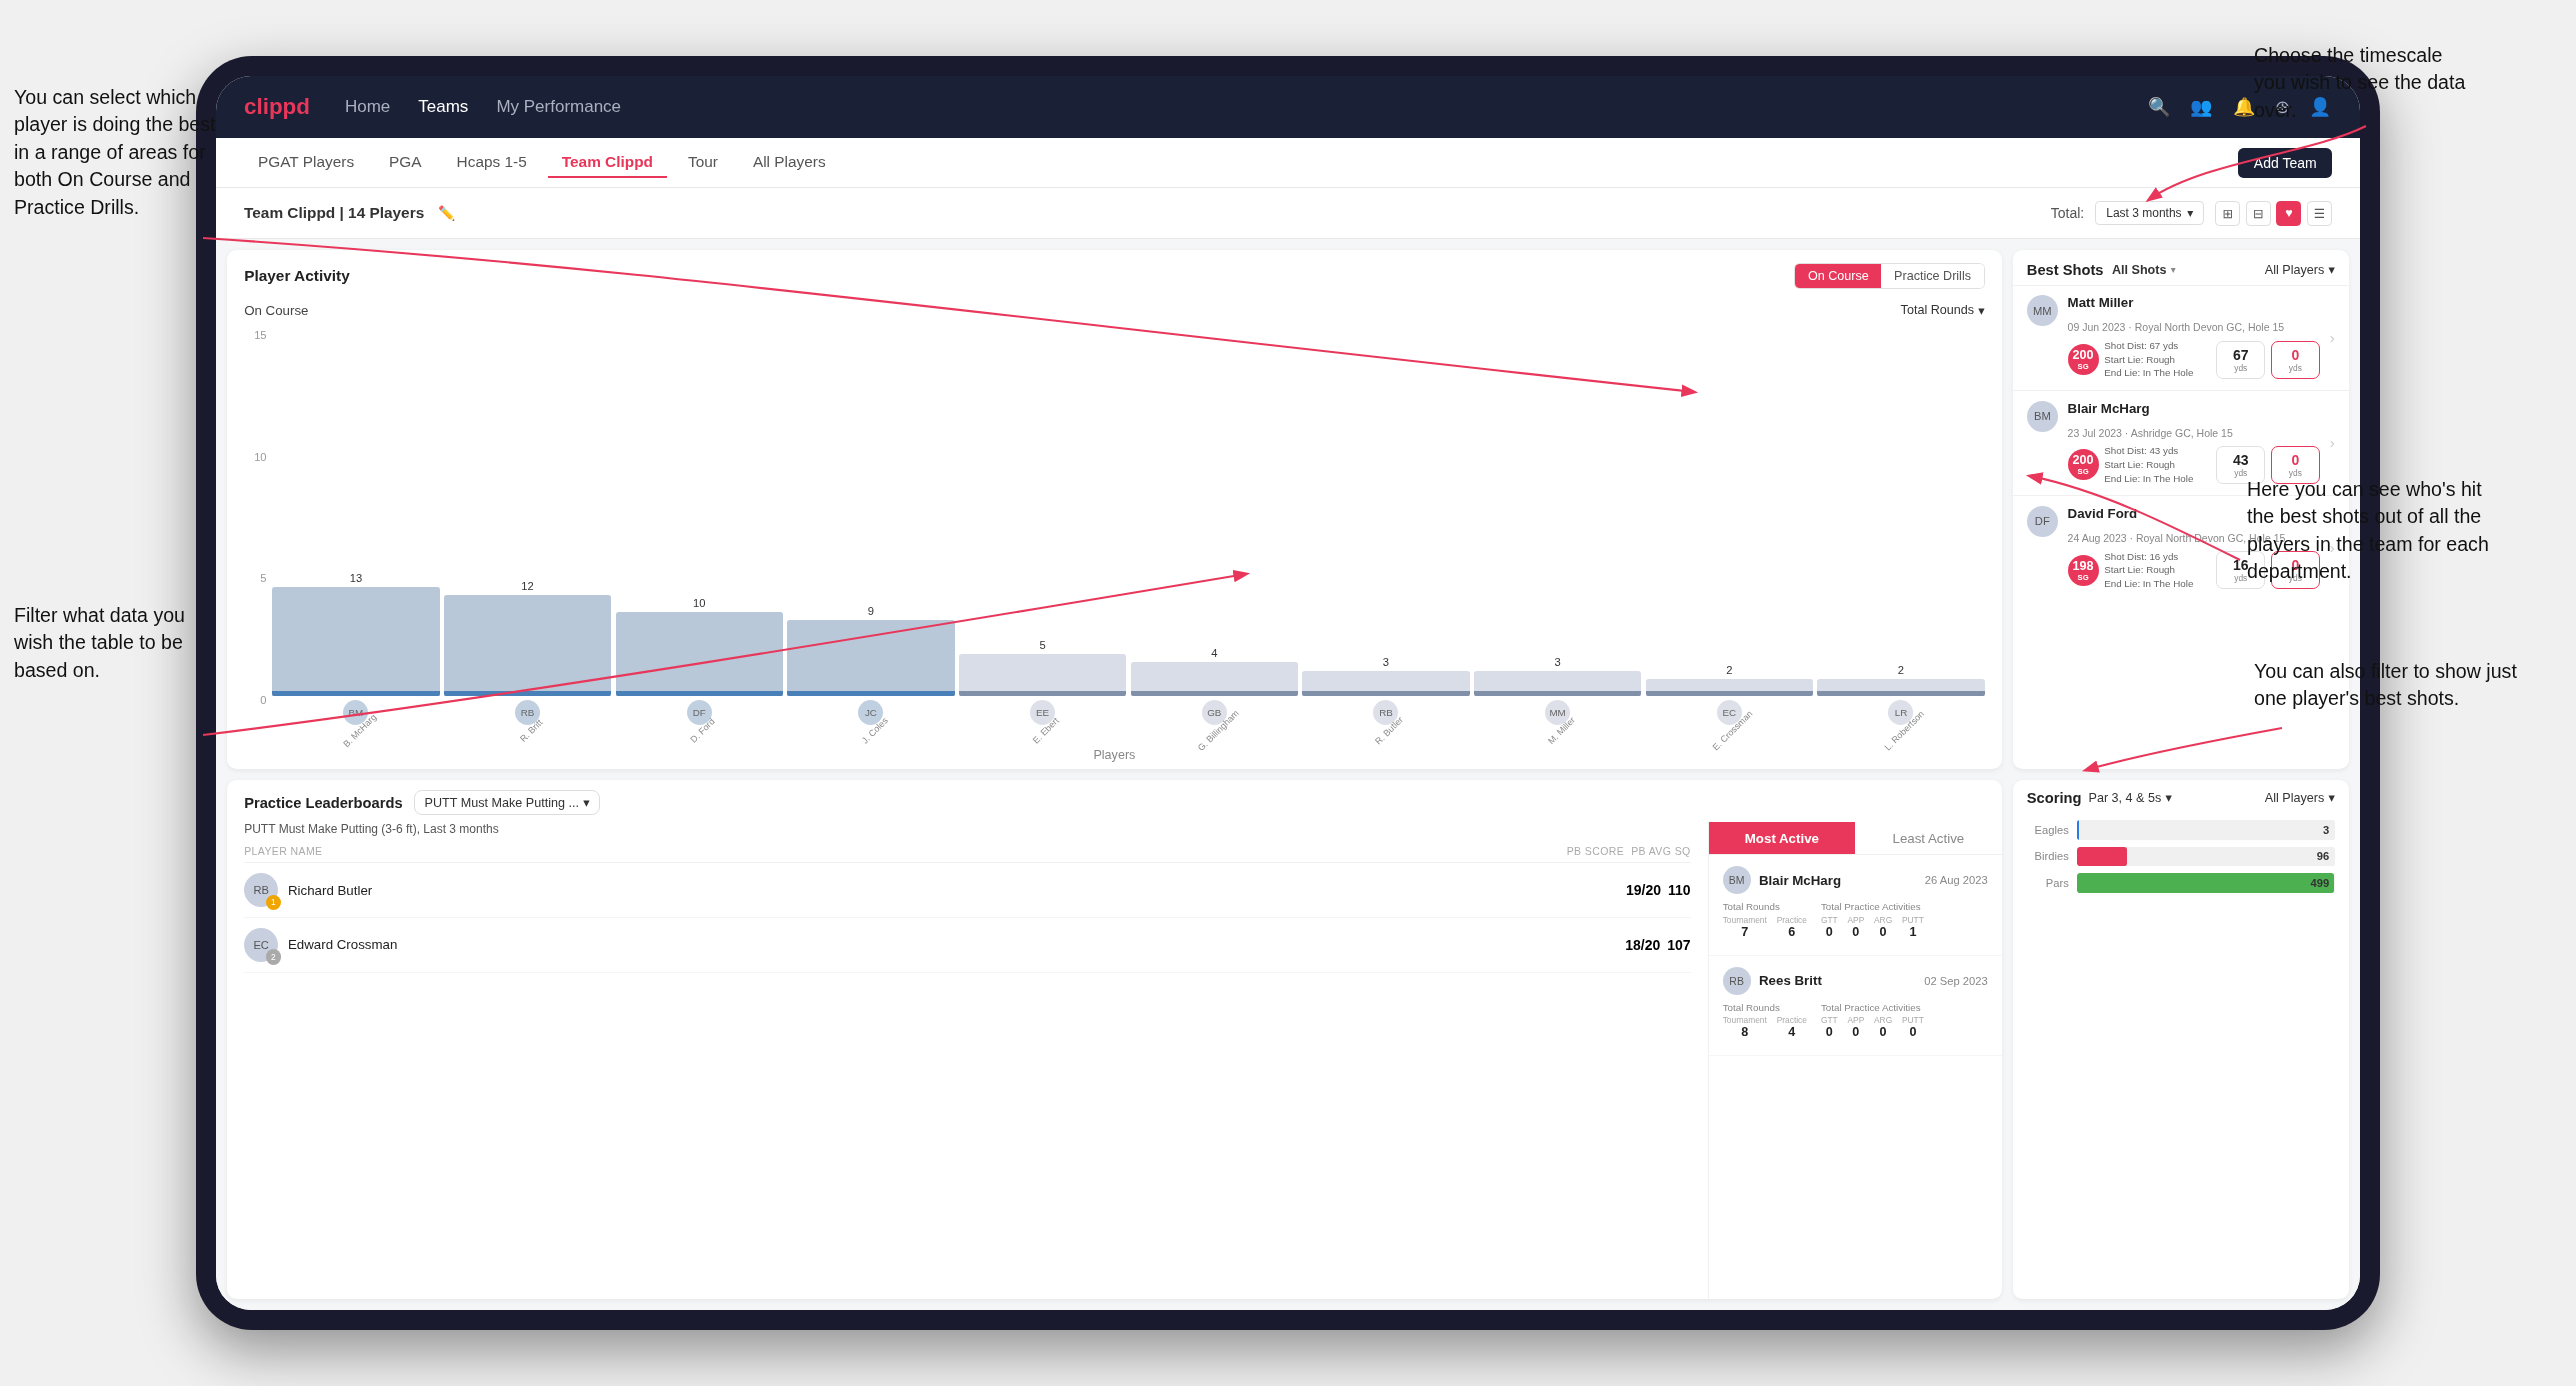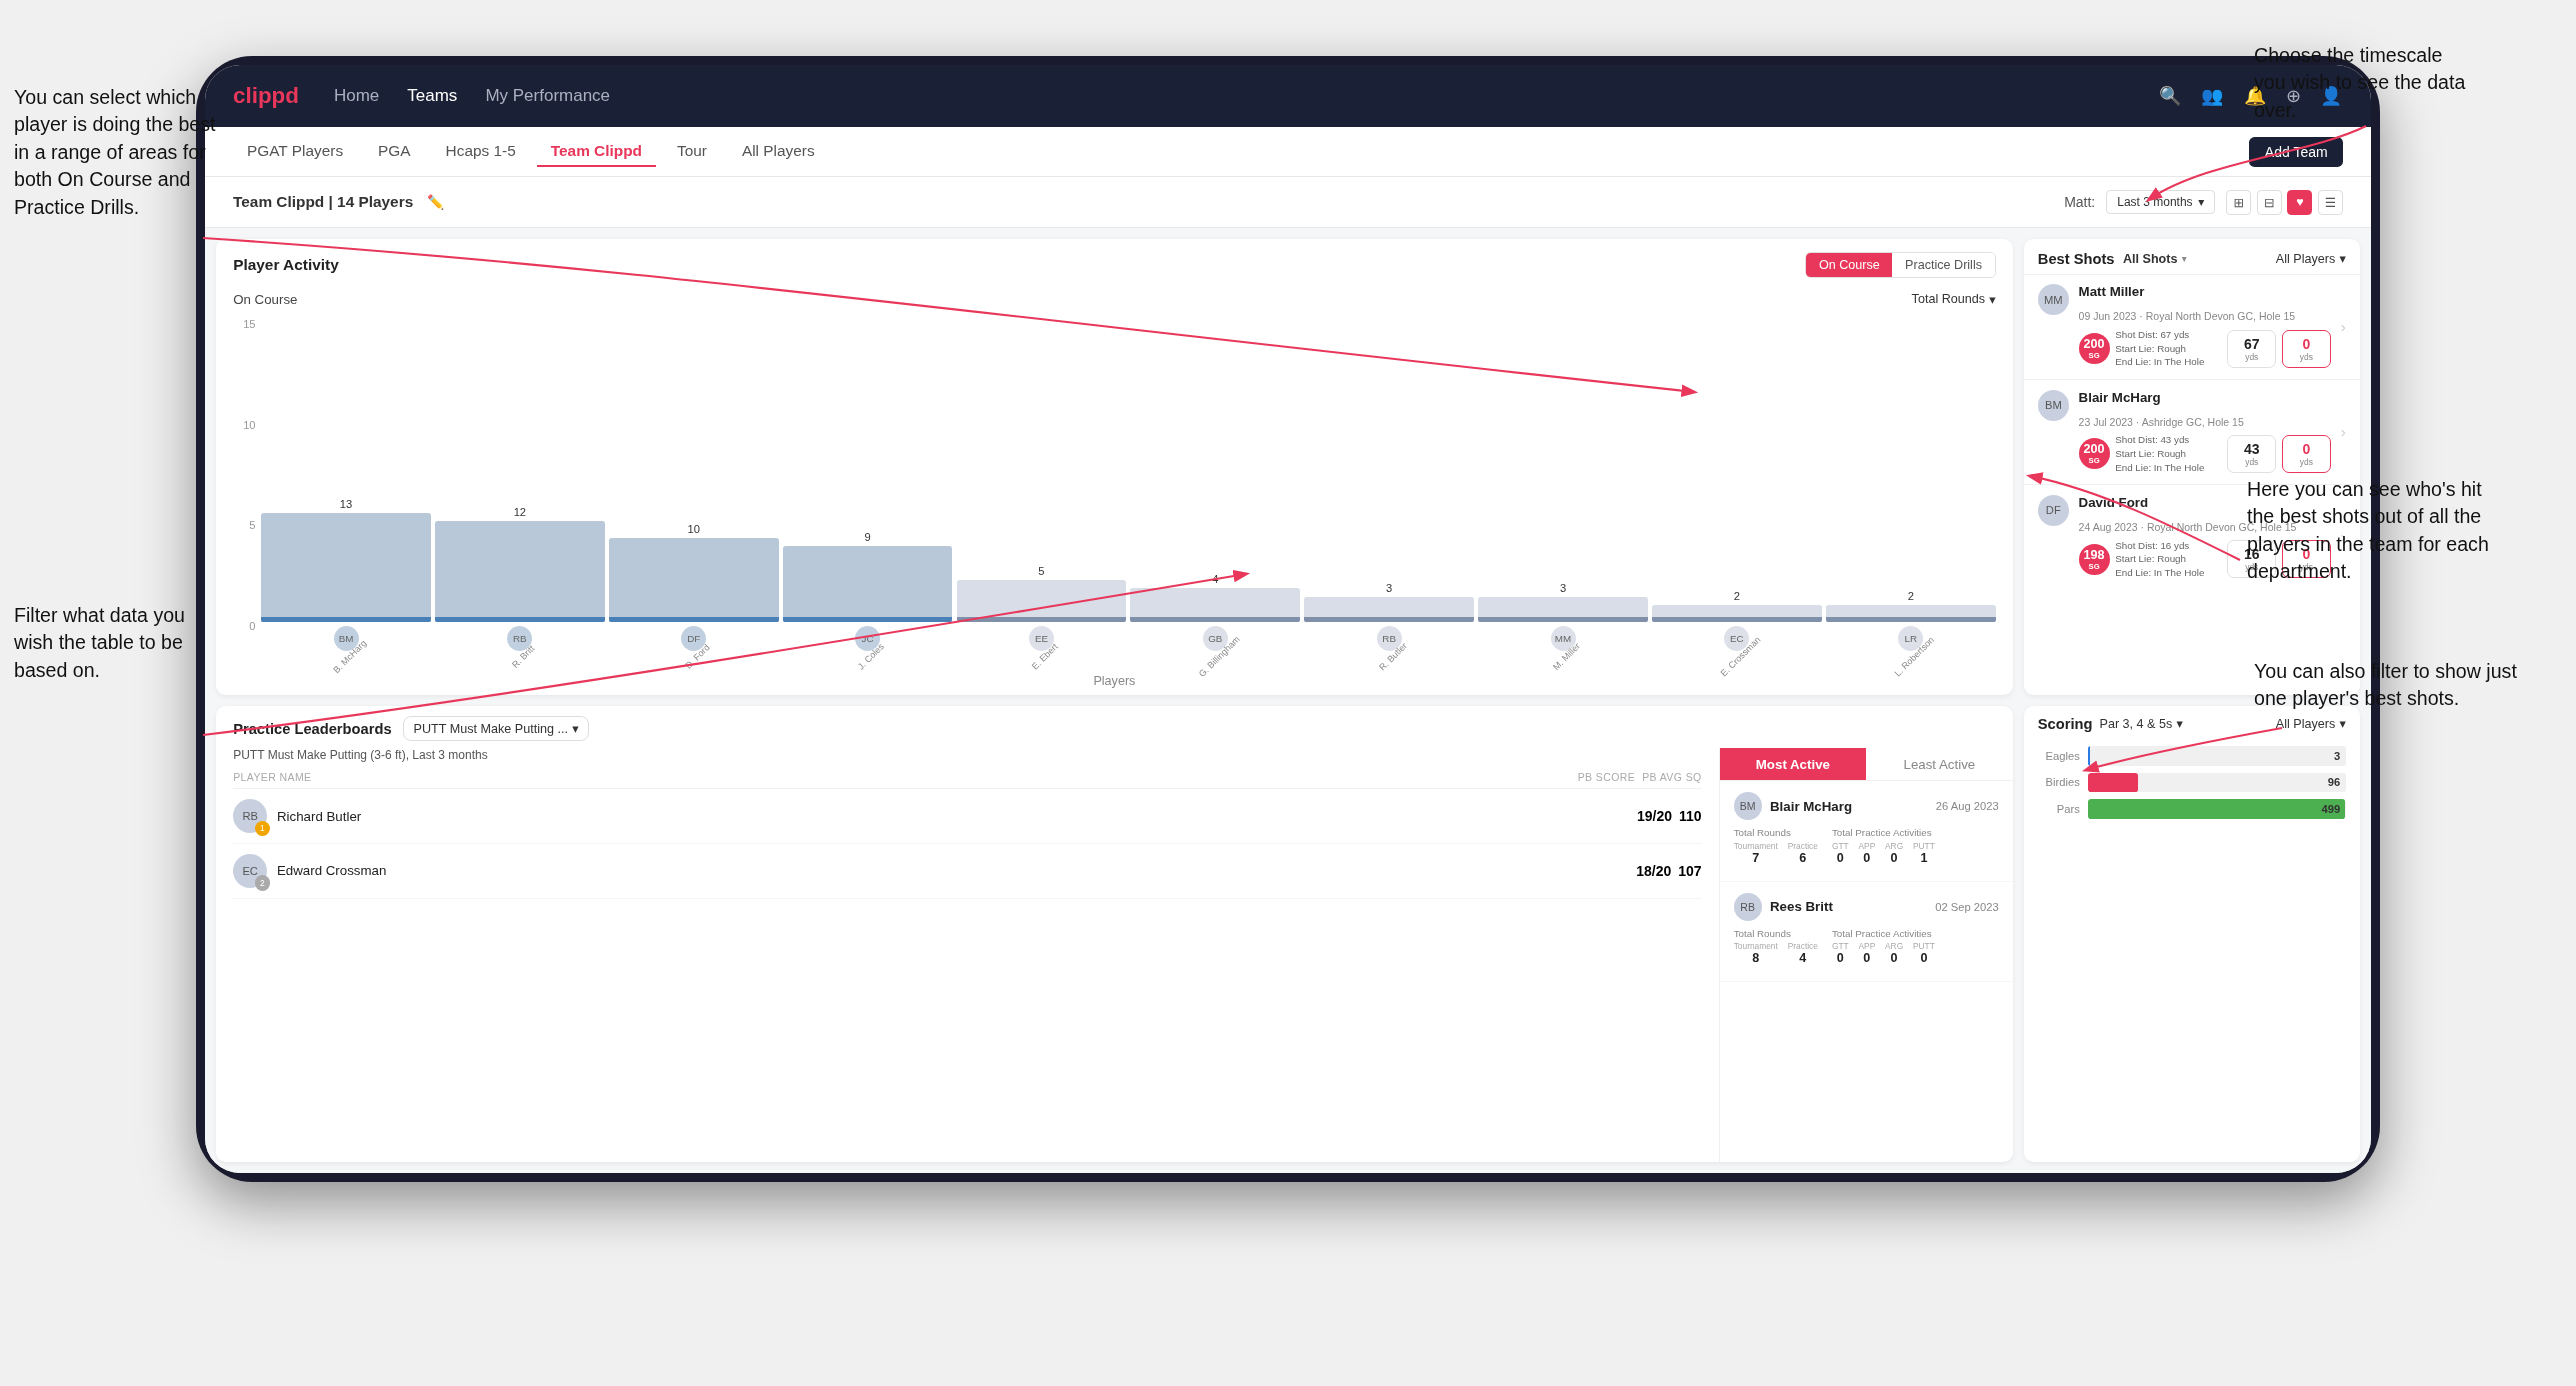--- a/index.html
+++ b/index.html
@@ -45,25 +45,25 @@
       right: 56px;
       max-width: 266px;
     }
 
     
     .tablet-frame {
       position: absolute;
       left: 196px;
       top: 56px;
       width: 2184px;
-      height: 1126px;
+      height: 1274px;
       background: #1a1a2e;
       border-radius: 56px;
       box-shadow: 0 21px 56px rgba(0,0,0,0.4);
-      padding: 9px;
+      padding: 20px;
     }
 
     .tablet-screen {
       width: 100%;
       height: 100%;
       background: #fff;
       border-radius: 35px;
       overflow: hidden;
       display: flex;
       flex-direction: column;
@@ -784,21 +784,21 @@
         <button class="add-team-btn">Add Team</button>
       </div>
     </div>
 
     <div class="main-content">
 
       <div class="team-header">
         <span class="team-title">Team Clippd | 14 Players</span>
         <span class="team-edit-icon">✏️</span>
         <div class="team-header-right">
-          <span class="show-label">Matt:</span>
+          <span class="show-label">Total:</span>
           <div class="show-dropdown">
             <span>Last 3 months</span>
             <span>▾</span>
           </div>
           <div class="view-icons">
             <div class="view-icon-btn">⊞</div>
             <div class="view-icon-btn">⊟</div>
             <div class="view-icon-btn active">♥</div>
             <div class="view-icon-btn">☰</div>
           </div>

